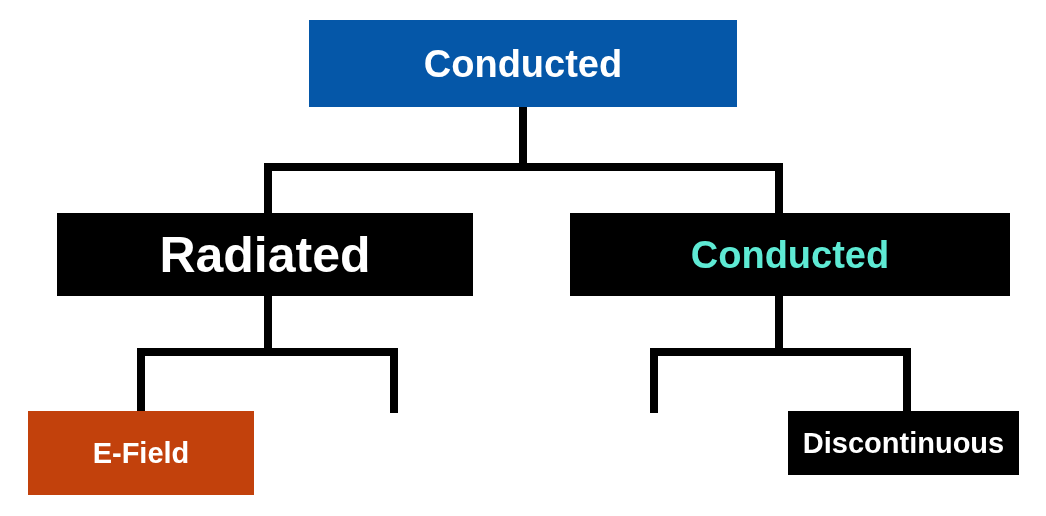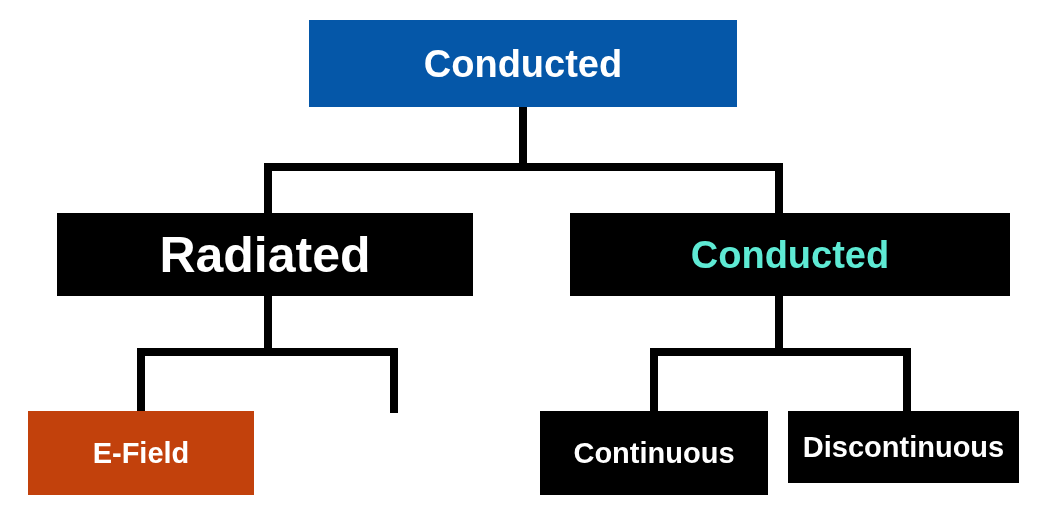--- a/index.html
+++ b/index.html
@@ -63,16 +63,15 @@
   <div class="connector" style="left: 650px; top: 348px; width: 261px; height: 8px; background: rgb(0, 0, 0);"></div>
   <div class="connector" style="left: 650px; top: 348px; width: 8px; height: 65px; background: rgb(0, 0, 0);"></div>
   <div class="connector" style="left: 903px; top: 348px; width: 8px; height: 65px; background: rgb(0, 0, 0);"></div>
 
   <div class="node-box node-root" style="left: 309px; top: 20px; width: 428px; height: 87px; font-size: 38px; background: rgb(5, 87, 168); color: rgb(255, 255, 255);">Conducted</div>
 
   <div class="node-box node-black" style="left: 57px; top: 213px; width: 416px; height: 83px; font-size: 50px; background: rgb(0, 0, 0); color: rgb(255, 255, 255);">Radiated</div>
   <div class="node-box node-black" style="left: 570px; top: 213px; width: 440px; height: 83px; font-size: 38px; background: rgb(0, 0, 0); color: #5eead4;">Conducted</div>
 
   <div class="node-box node-black" style="left: 28px; top: 411px; width: 226px; height: 84px; font-size: 29px; background: #c2410c; color: rgb(255, 255, 255);">E-Field</div>
-  <div class="node-box node-black" style="left: 540px; top: 411px; width: 228px; height: 84px; font-size: 29px; background: rgb(0, 0, 0); color: rgb(255, 255, 255);">Continuous</div>
-  <div class="node-box node-black" style="left: 788px; top: 411px; width: 231px; height: 72px; font-size: 29px; background: rgb(0, 0, 0); color: rgb(255, 255, 255);">Discontinuous</div>
+  <div class="node-box node-black" style="left: 788px; top: 411px; width: 231px; height: 64px; font-size: 29px; background: rgb(0, 0, 0); color: rgb(255, 255, 255);">Discontinuous</div>
 
 </div>
 
 </body></html>

